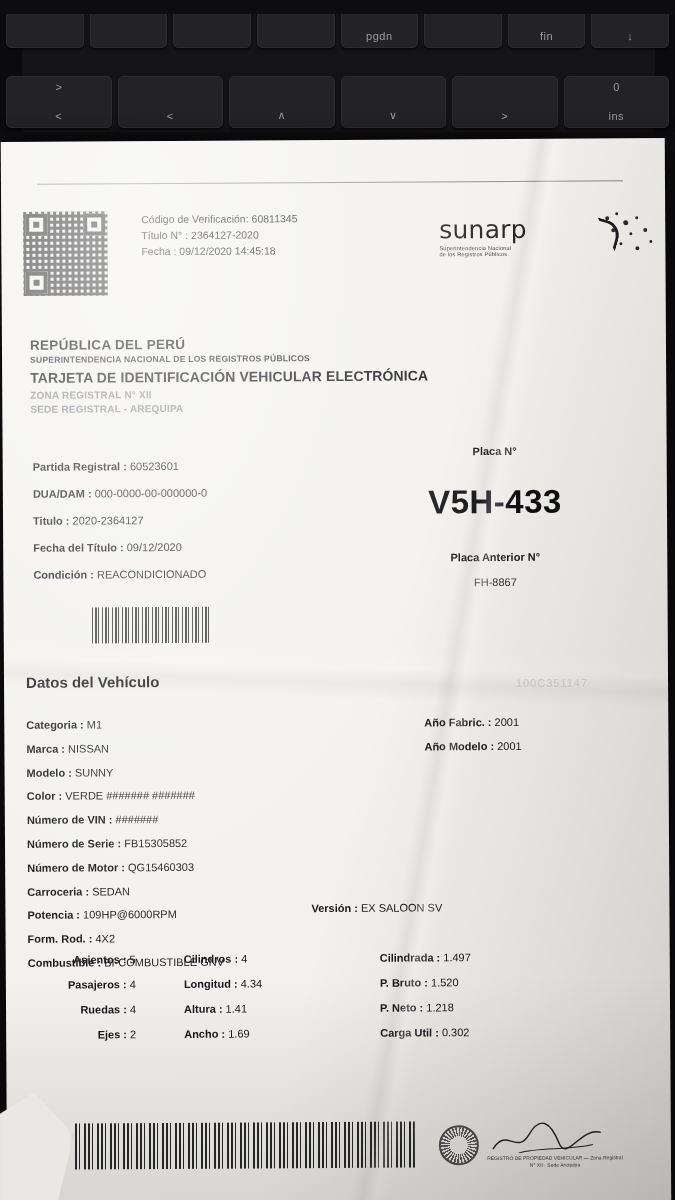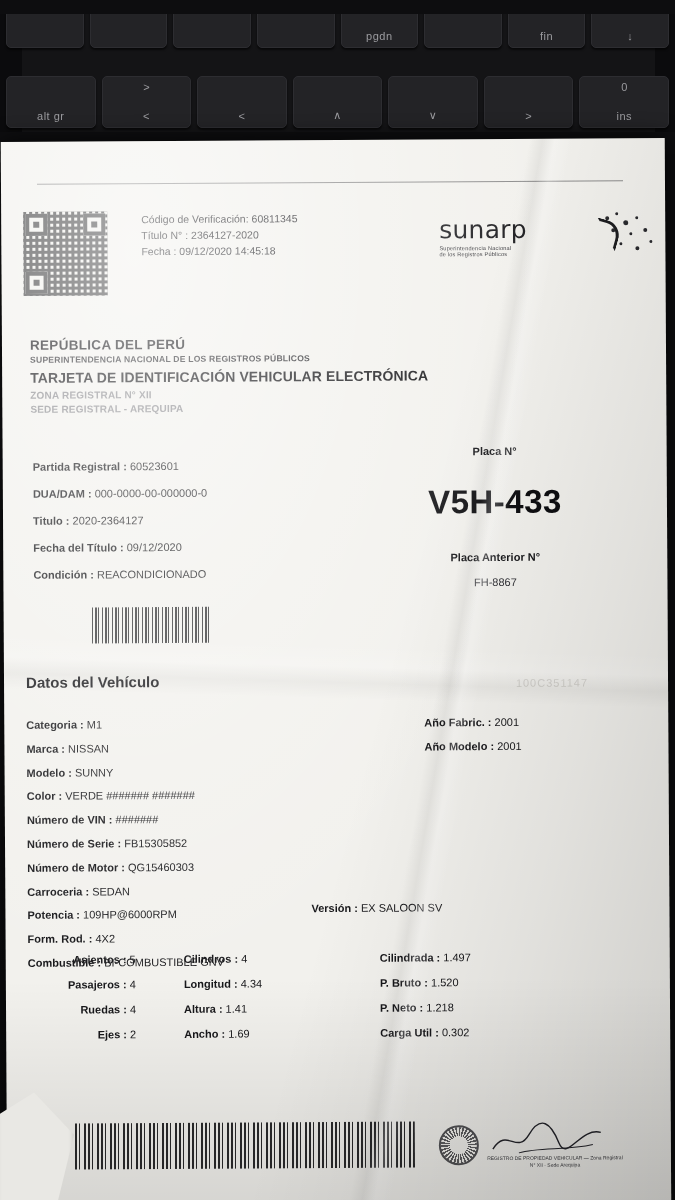--- a/index.html
+++ b/index.html
@@ -430,23 +430,20 @@
       <div class="key"></div>
       <div class="key">
           <span class="lbl">fin</span>
         </div>
       <div class="key">
           <span class="lbl">↓</span>
         </div>
     </div>
 
     <div class="kbd-row r2">
-      <div class="key">
-          <span class="lbl">alt gr</span>
-        </div>
       <div class="key">
           <span class="top">&gt;</span>
           <span class="lbl">&lt;</span>
         </div>
       <div class="key">
           <span class="lbl">&lt;</span>
         </div>
       <div class="key">
           <span class="lbl">∧</span>
         </div>

